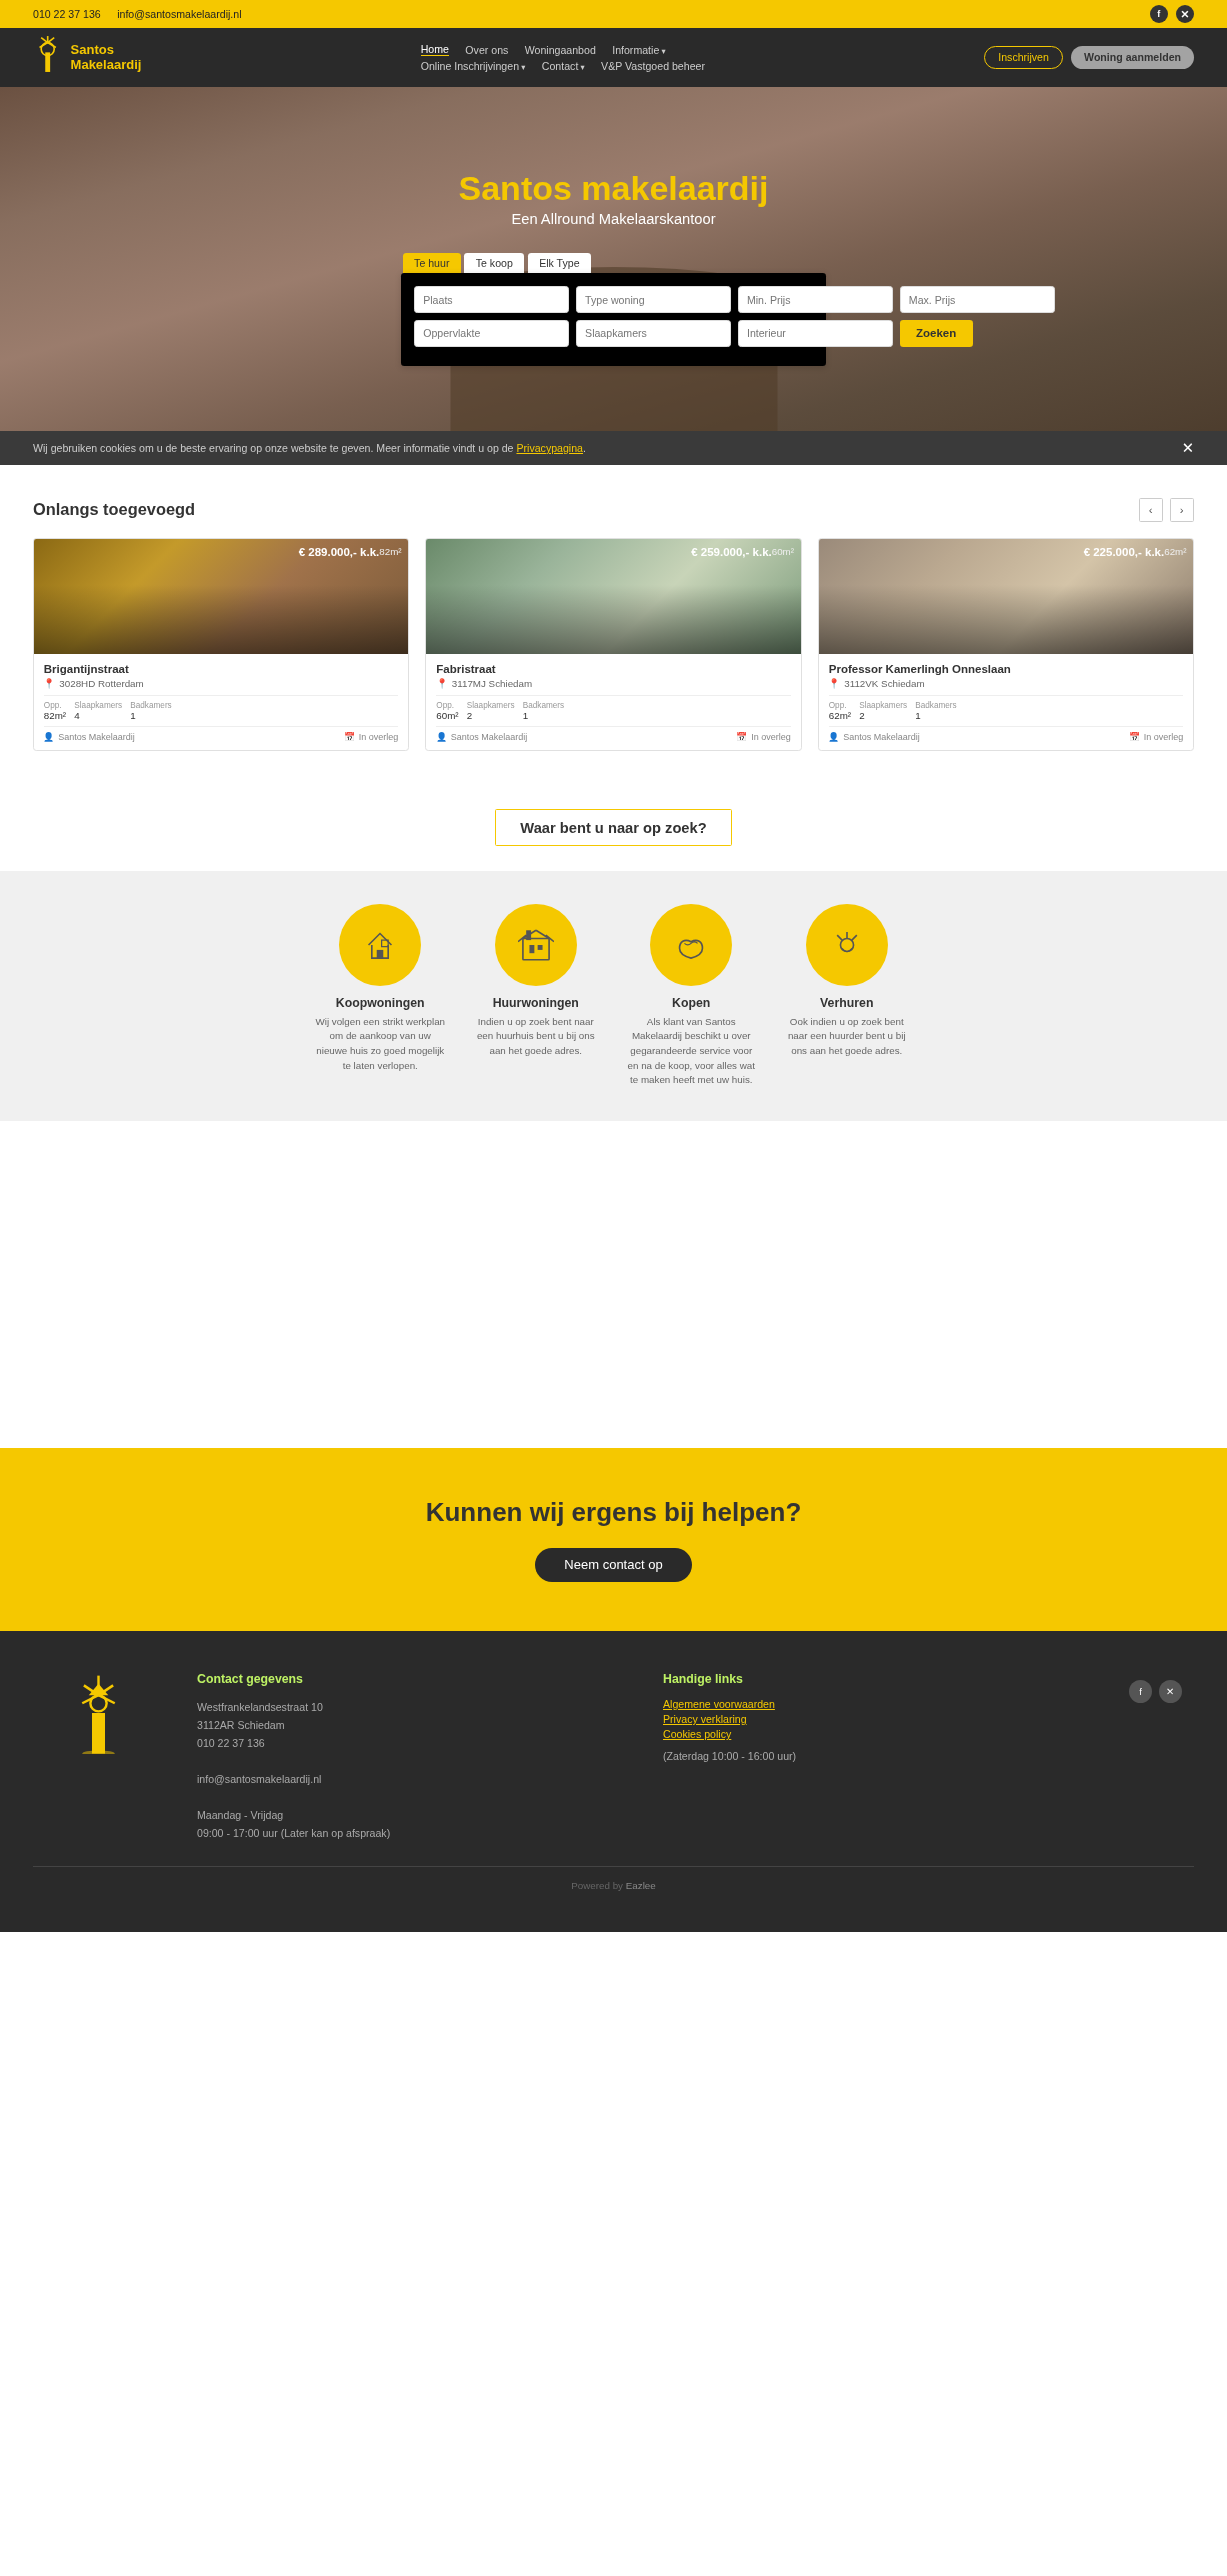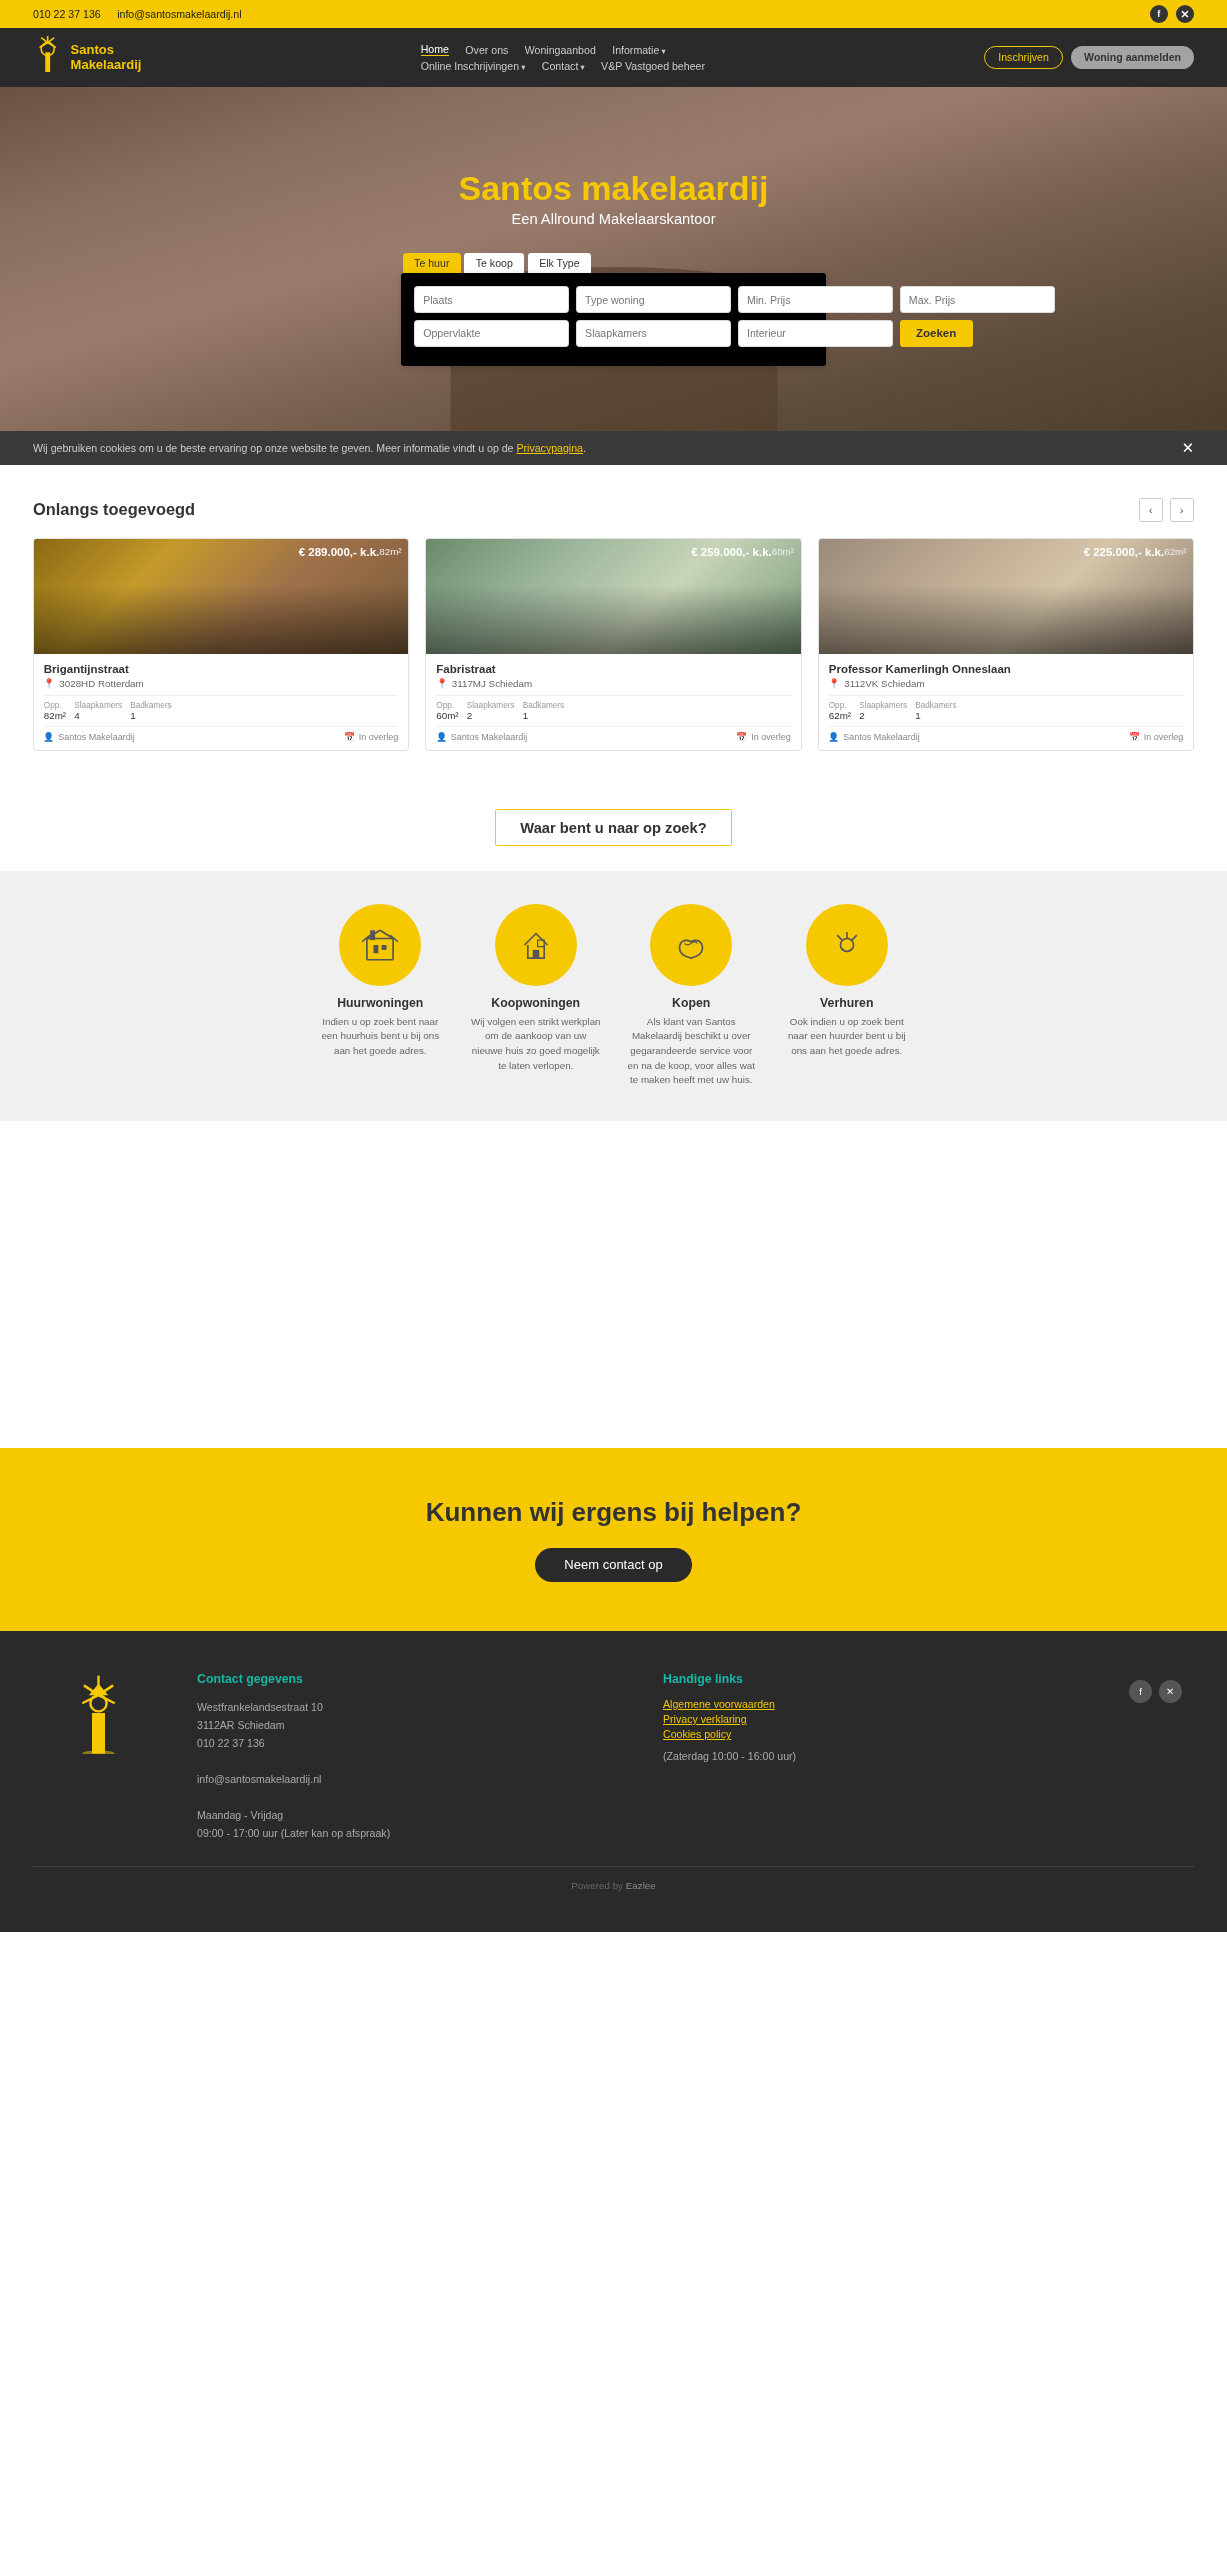--- a/index.html
+++ b/index.html
@@ -207,21 +207,21 @@
       color: #ccc;
     }
     .footer-grid { display: flex; gap: 33px; }
     .footer-logo-col { width: 131px; display: flex; align-items: flex-start; justify-content: center; }
     .footer-logo-icon {
       color: #f5c800;
       font-size: 57px;
       line-height: 1;
     }
     .footer-col { flex: 1; }
-    .footer-col-title { color: #14b8a6; font-size: 12.3px; font-weight: bold; margin-bottom: 11.5px; }
+    .footer-col-title { color: #bef264; font-size: 12.3px; font-weight: bold; margin-bottom: 11.5px; }
     .footer-text { font-size: 10.6px; color: #aaa; line-height: 1.7; }
     .footer-link { color: #f5c800; font-size: 10.6px; text-decoration: underline; cursor: pointer; display: block; margin-bottom: 3.3px; }
     .footer-social { display: flex; gap: 6.5px; margin-top: 8.2px; }
     .social-icon { width: 23px; height: 23px; border-radius: 50%; background: #555; display: flex; align-items: center; justify-content: center; color: #fff; font-size: 9.8px; cursor: pointer; }
 
     .footer-bottom { border-top: 0.8px solid #444; margin-top: 24.5px; padding-top: 13px; font-size: 9.8px; color: #666; text-align: center; }
     .footer-bottom a { color: #888; text-decoration: none; }
 
     
     .prop-img-1 { background: linear-gradient(135deg, #8b6914 0%, #c49a2a 30%, #a0724a 60%, #7a5a3a 100%); }
@@ -460,50 +460,50 @@
 <div class="looking-section">
   <div class="looking-box">Waar bent u naar op zoek?</div>
 </div>
 
 <div class="categories-section">
   <div class="categories-grid">
 
     <div class="category-item">
       <div class="category-circle">
         <svg width="36" height="36" viewBox="0 0 44 44" fill="none">
+          <path d="M8 22 L22 8 L36 22" stroke="#555" stroke-width="2" fill="none"></path>
+          <path d="M12 22 L12 38 L32 38 L32 22" stroke="#555" stroke-width="2" fill="none"></path>
+          <rect x="18" y="28" width="8" height="10" fill="#555"></rect>
+          <rect x="24" y="16" width="8" height="8" fill="none" stroke="#555" stroke-width="1.5"></rect>
+        </svg>
+      </div>
+      <div class="category-title">Koopwoningen</div>
+      <div class="category-desc">Wij volgen een strikt werkplan om de aankoop van uw nieuwe huis zo goed mogelijk te laten verlopen.</div>
+    </div>
+
+    <div class="category-item">
+      <div class="category-circle">
+        <svg width="36" height="36" viewBox="0 0 44 44" fill="none">
           <rect x="6" y="14" width="32" height="26" rx="1" stroke="#555" stroke-width="2" fill="none"></rect>
           <rect x="14" y="22" width="6" height="10" fill="#555"></rect>
           <rect x="24" y="22" width="6" height="6" fill="#555"></rect>
           <line x1="6" y1="14" x2="22" y2="4" stroke="#555" stroke-width="2"></line>
           <line x1="38" y1="14" x2="22" y2="4" stroke="#555" stroke-width="2"></line>
           <line x1="0" y1="18" x2="10" y2="10" stroke="#555" stroke-width="2"></line>
           <line x1="44" y1="18" x2="34" y2="10" stroke="#555" stroke-width="2"></line>
           <rect x="10" y="4" width="6" height="12" fill="#555"></rect>
         </svg>
       </div>
       <div class="category-title">Huurwoningen</div>
       <div class="category-desc">Indien u op zoek bent naar een huurhuis bent u bij ons aan het goede adres.</div>
     </div>
 
     <div class="category-item">
       <div class="category-circle">
         <svg width="36" height="36" viewBox="0 0 44 44" fill="none">
-          <path d="M8 22 L22 8 L36 22" stroke="#555" stroke-width="2" fill="none"></path>
-          <path d="M12 22 L12 38 L32 38 L32 22" stroke="#555" stroke-width="2" fill="none"></path>
-          <rect x="18" y="28" width="8" height="10" fill="#555"></rect>
-          <rect x="24" y="16" width="8" height="8" fill="none" stroke="#555" stroke-width="1.5"></rect>
-        </svg>
-      </div>
-      <div class="category-title">Koopwoningen</div>
-      <div class="category-desc">Wij volgen een strikt werkplan om de aankoop van uw nieuwe huis zo goed mogelijk te laten verlopen.</div>
-    </div>
-
-    <div class="category-item">
-      <div class="category-circle">
-        <svg width="36" height="36" viewBox="0 0 44 44" fill="none">
           <path d="M8 26 C8 18 14 14 22 18 C30 14 36 18 36 26 C36 32 30 36 22 38 C14 36 8 32 8 26Z" stroke="#555" stroke-width="2" fill="none"></path>
           <path d="M14 20 Q18 24 22 20 Q26 16 30 20" stroke="#555" stroke-width="1.5" fill="none"></path>
         </svg>
       </div>
       <div class="category-title">Kopen</div>
       <div class="category-desc">Als klant van Santos Makelaardij beschikt u over gegarandeerde service voor en na de koop, voor alles wat te maken heeft met uw huis.</div>
     </div>
 
     <div class="category-item">
       <div class="category-circle">

